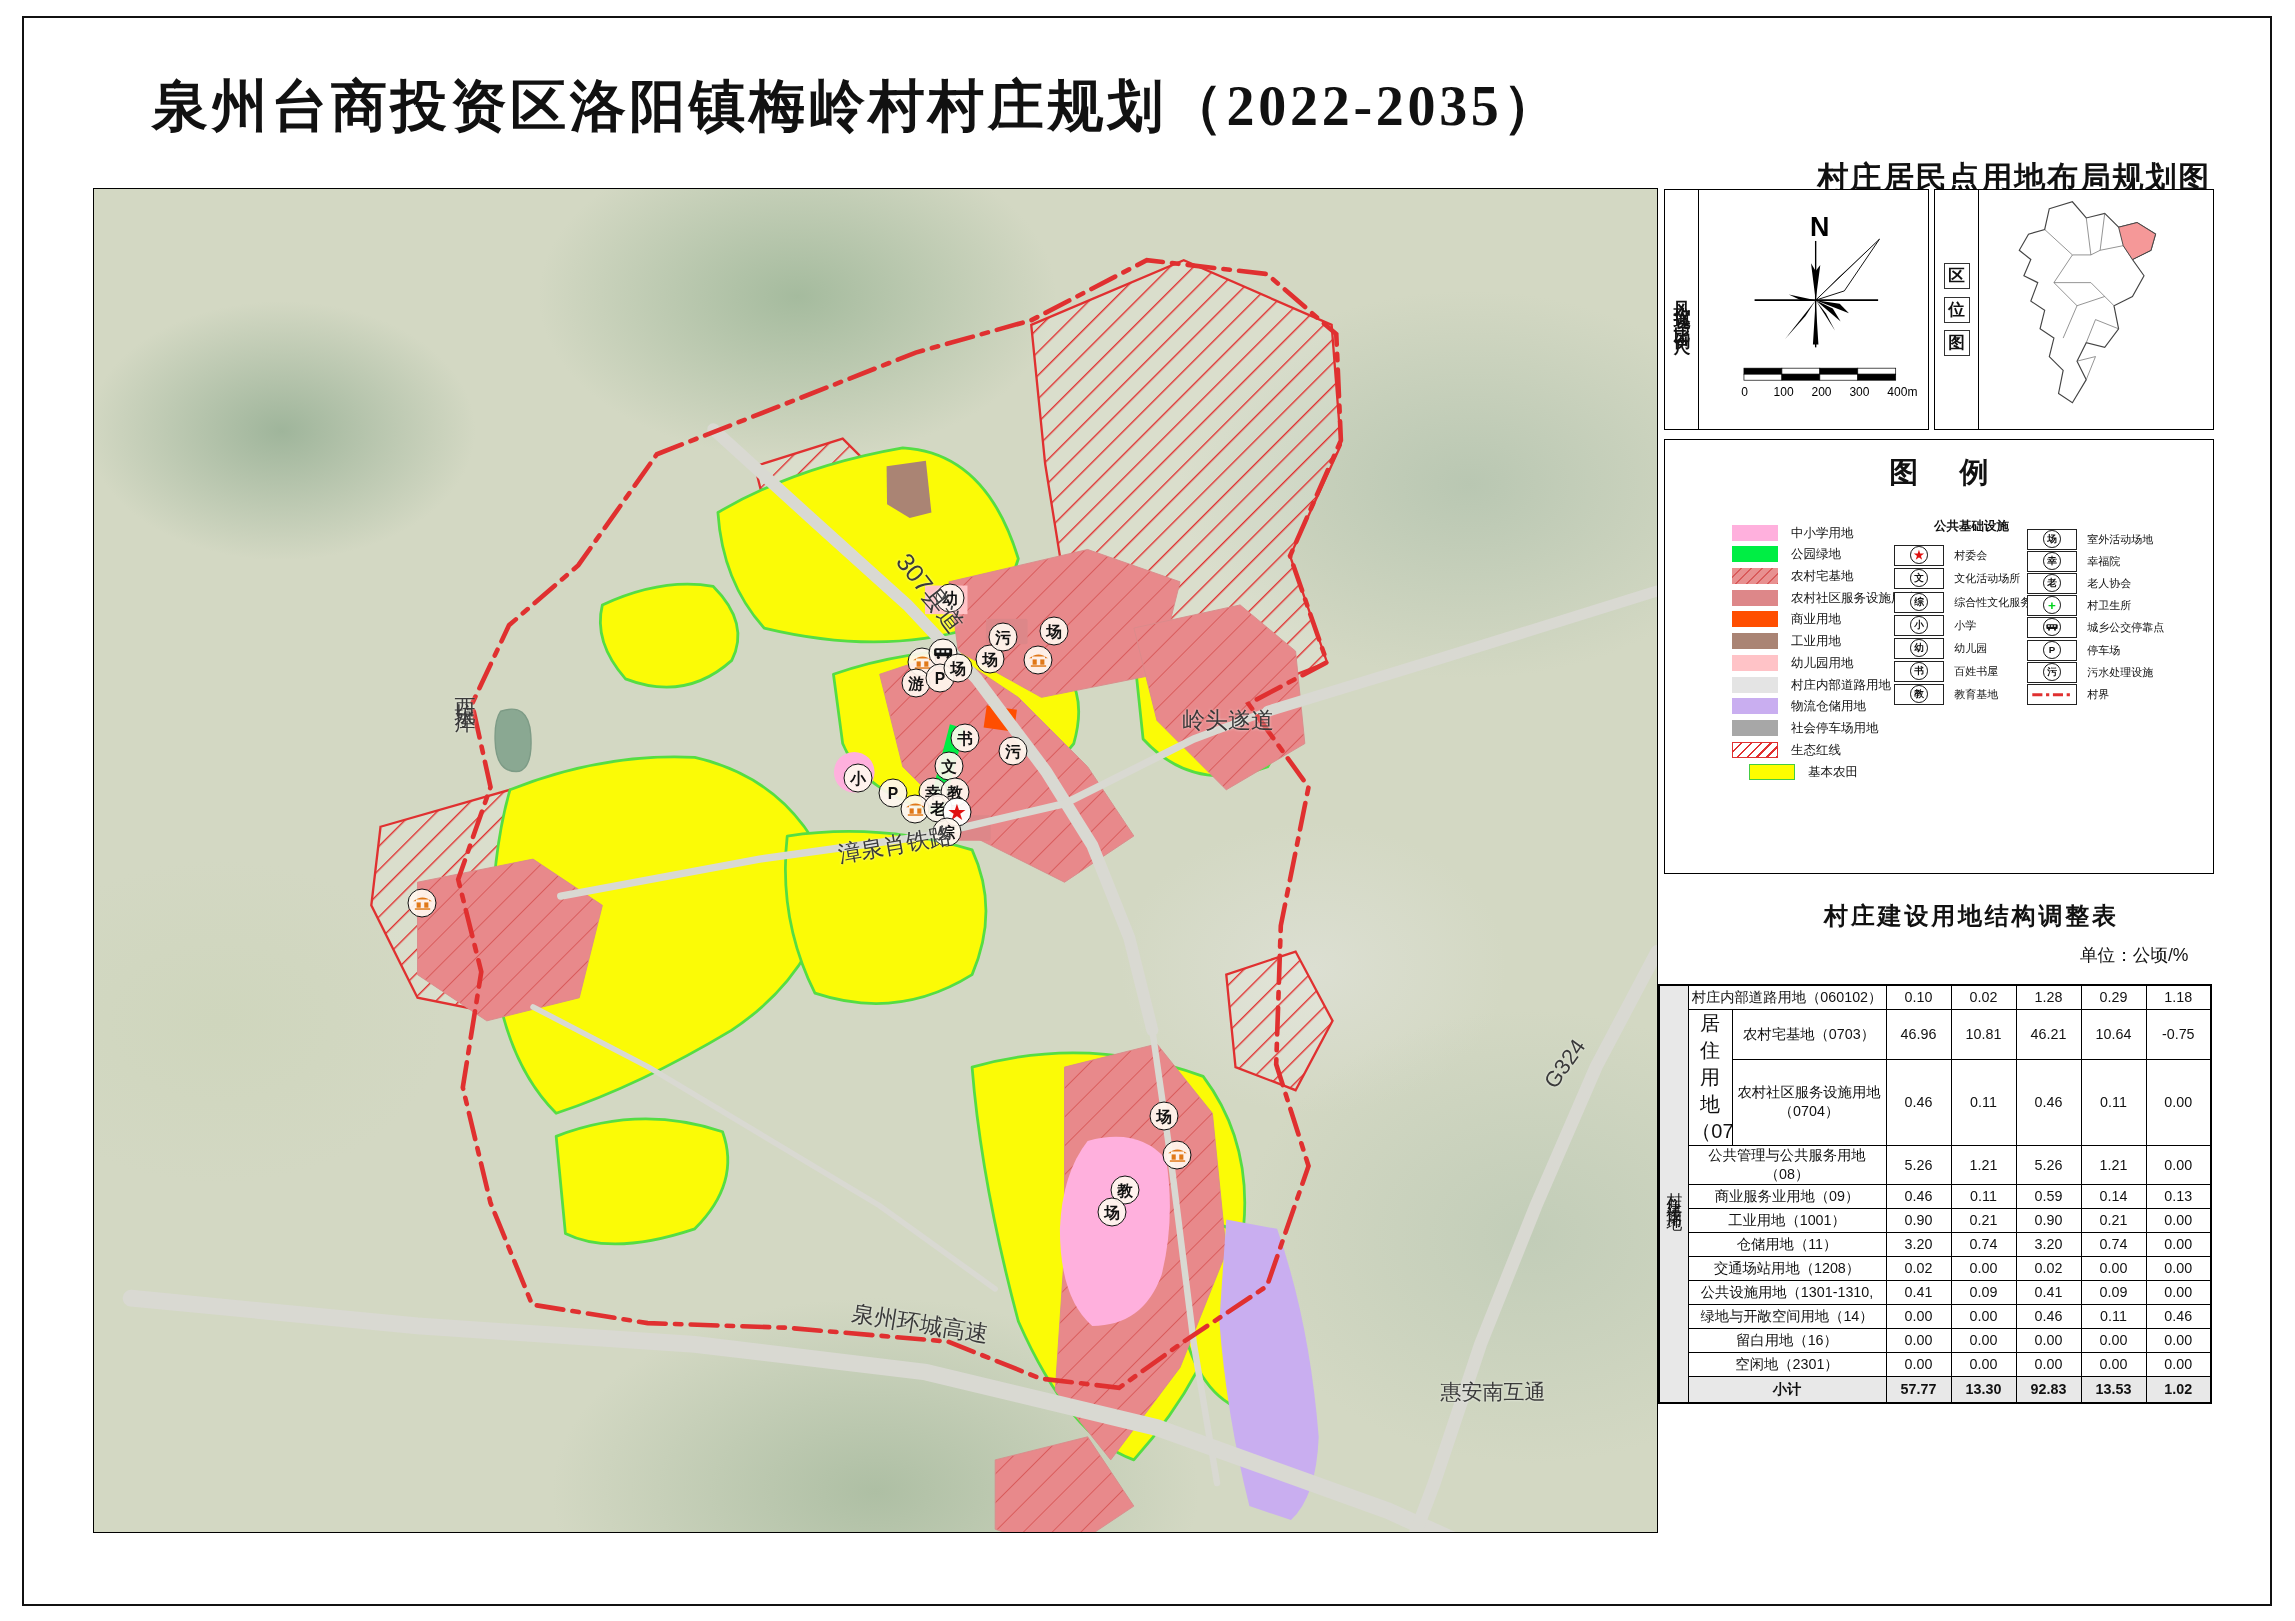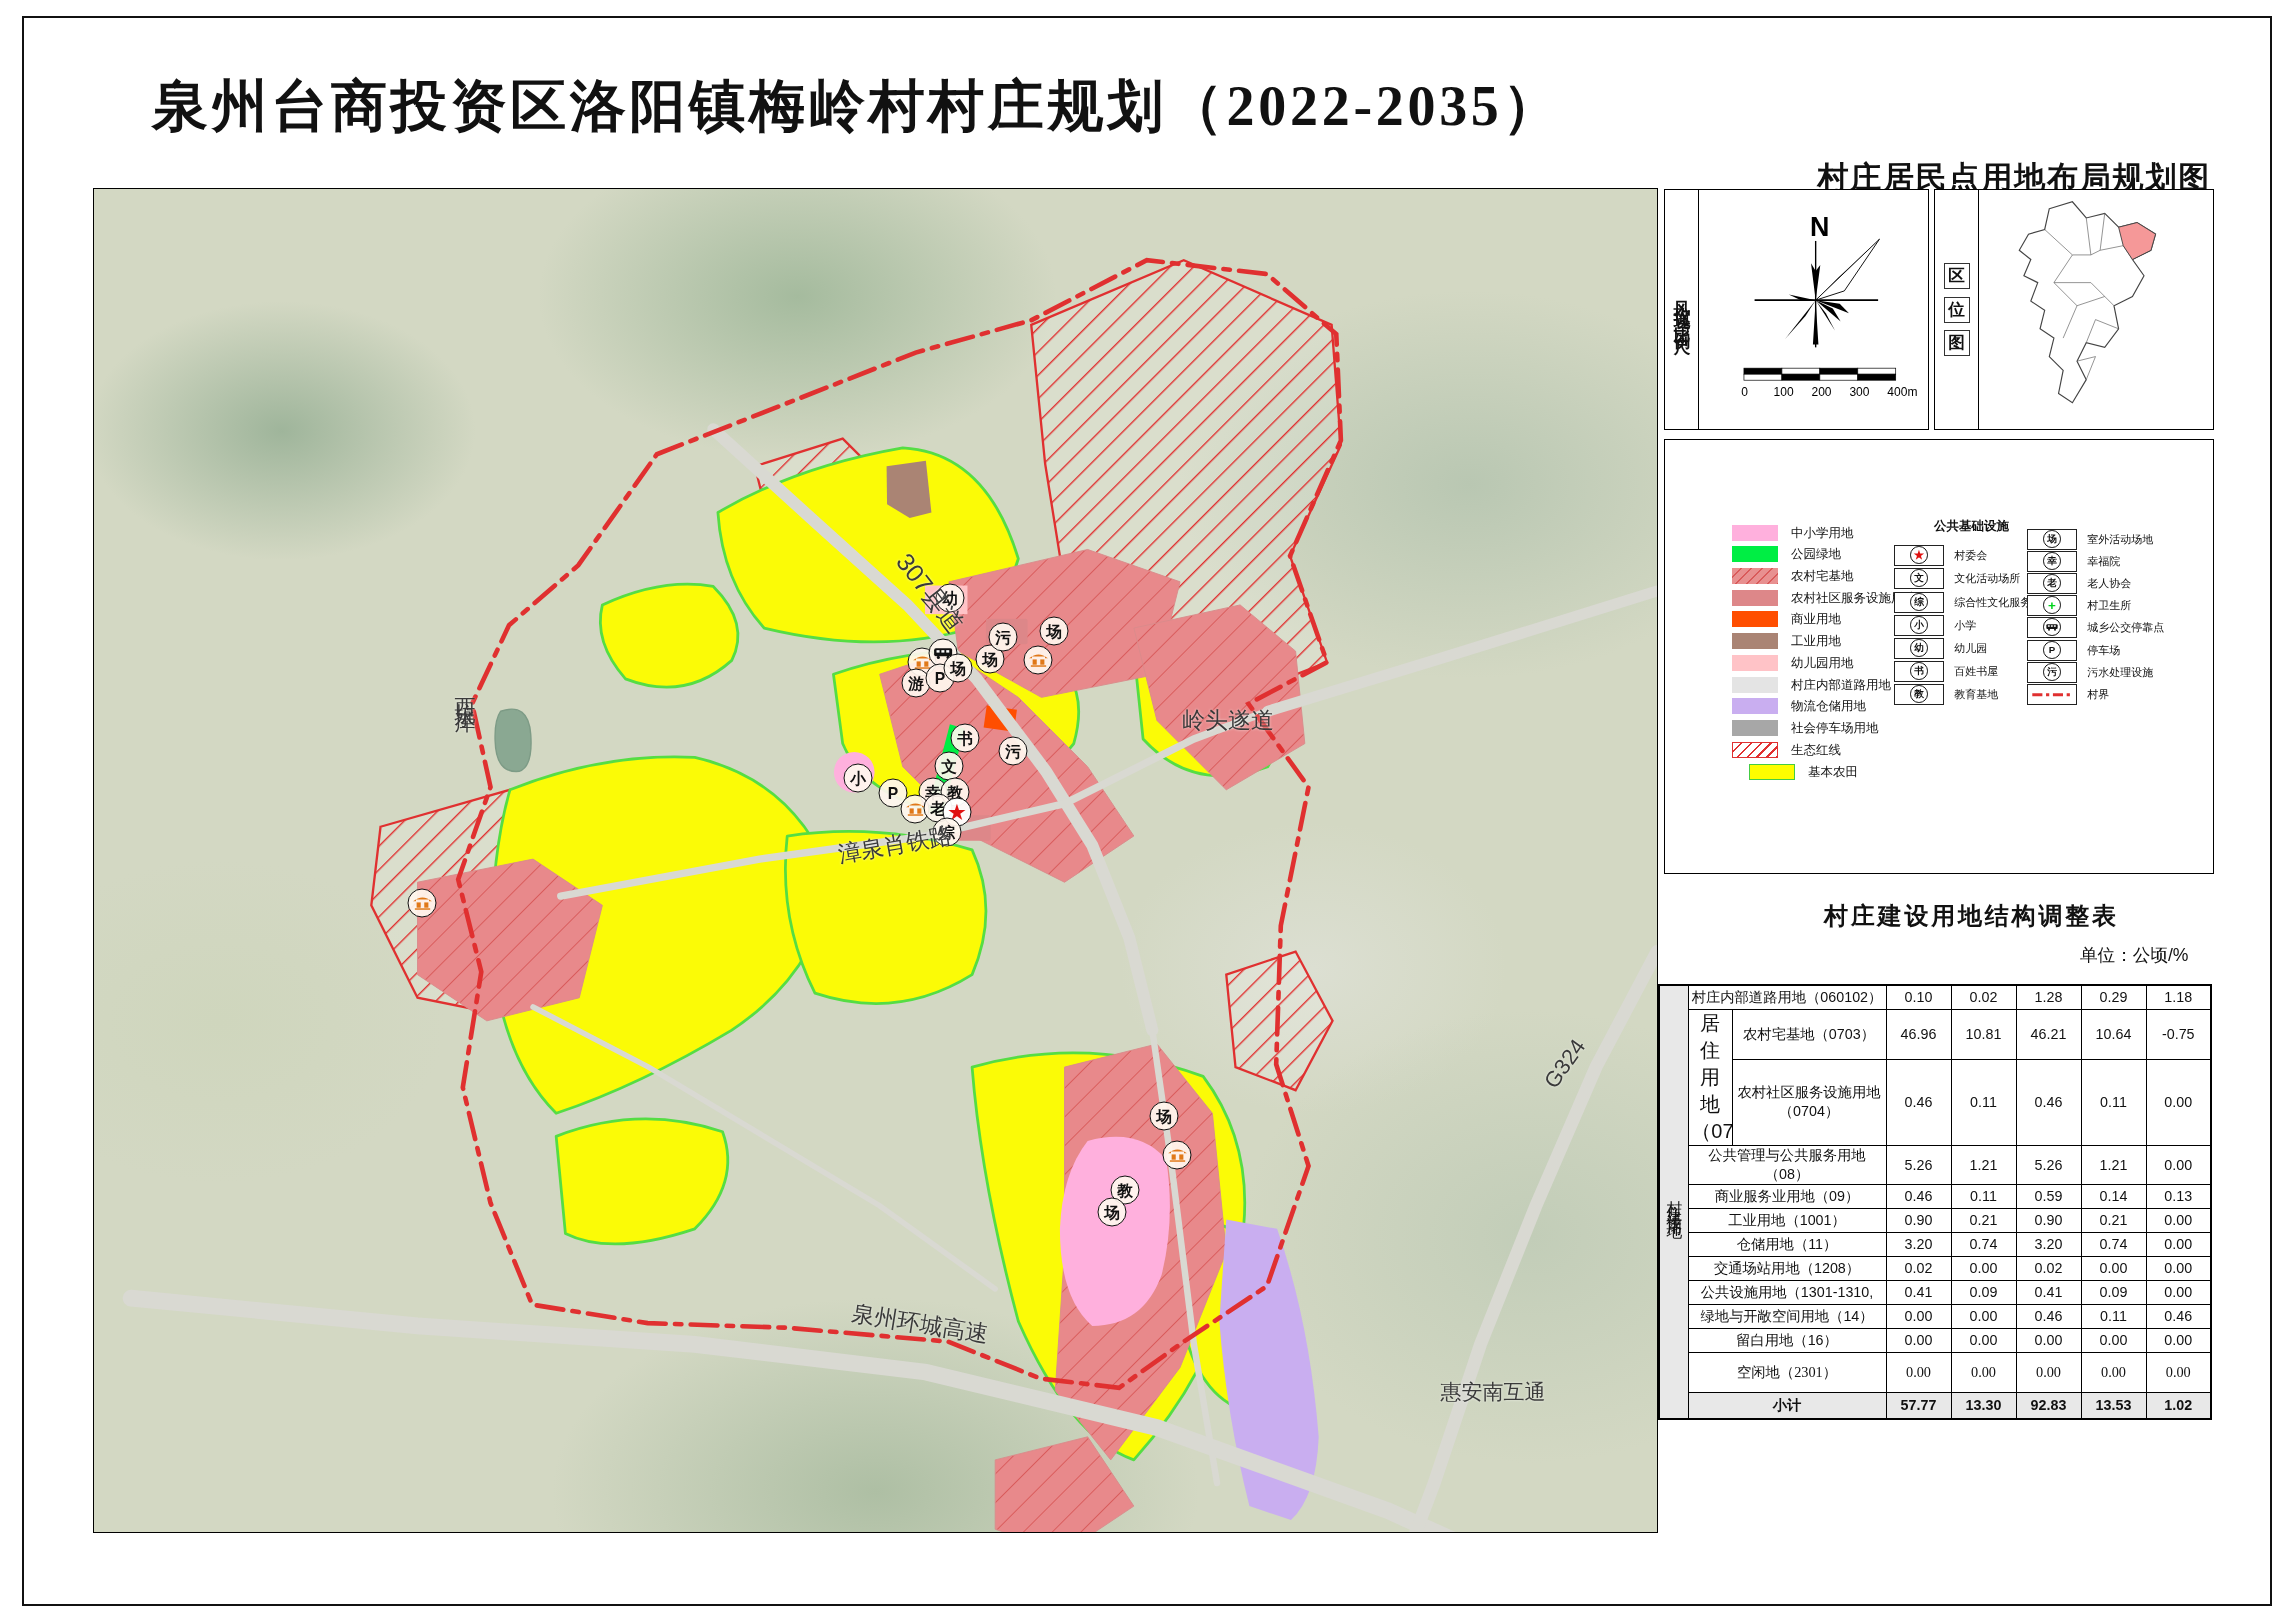--- a/index.html
+++ b/index.html
@@ -280,20 +280,21 @@
       <path d="M210,250 L270,230 L290,250"></path>
       <path d="M160,200 L240,200 L270,230"></path>
       <path d="M230,330 L250,280 L300,300"></path>
       <path d="M210,370 L250,360 L230,410"></path>
     </g>
     <path id="loc-highlight" d="M300,80 L340,70 L380,95 L370,130 L330,150 L310,120 Z" stroke="#444" stroke-width="2" fill="#f59898"></path>
   </svg>
 </div>
 
 <div class="panel" style="left:1664px;top:439px;width:548px;height:433px;">
+  <div class="legend-title">图 例</div>
   <div id="land-legend">
       <div class="land-row" style="left: 67px; top: 85px;">
         <div class="land-swatch" style="background: rgb(255, 176, 221);"></div>
         <div class="land-label">中小学用地</div>
       </div>
       <div class="land-row" style="left: 67px; top: 106px;">
         <div class="land-swatch" style="background: rgb(0, 238, 68);"></div>
         <div class="land-label">公园绿地</div>
       </div>
       <div class="land-row" style="left: 67px; top: 128px;">
@@ -568,21 +569,21 @@
         <td>0.46</td>
       </tr>
       <tr style="height: 24px;">
         <td colspan="2">留白用地（16）</td>
         <td>0.00</td>
         <td>0.00</td>
         <td>0.00</td>
         <td>0.00</td>
         <td>0.00</td>
       </tr>
-      <tr style="height: 40px; font-family: Liberation Serif, serif;">
+      <tr style="height: 24px;">
         <td colspan="2">空闲地（2301）</td>
         <td>0.00</td>
         <td>0.00</td>
         <td>0.00</td>
         <td>0.00</td>
         <td>0.00</td>
       </tr>
       <tr class="total" style="height: 27px;">
         <td colspan="2">小计</td>
         <td>57.77</td>

